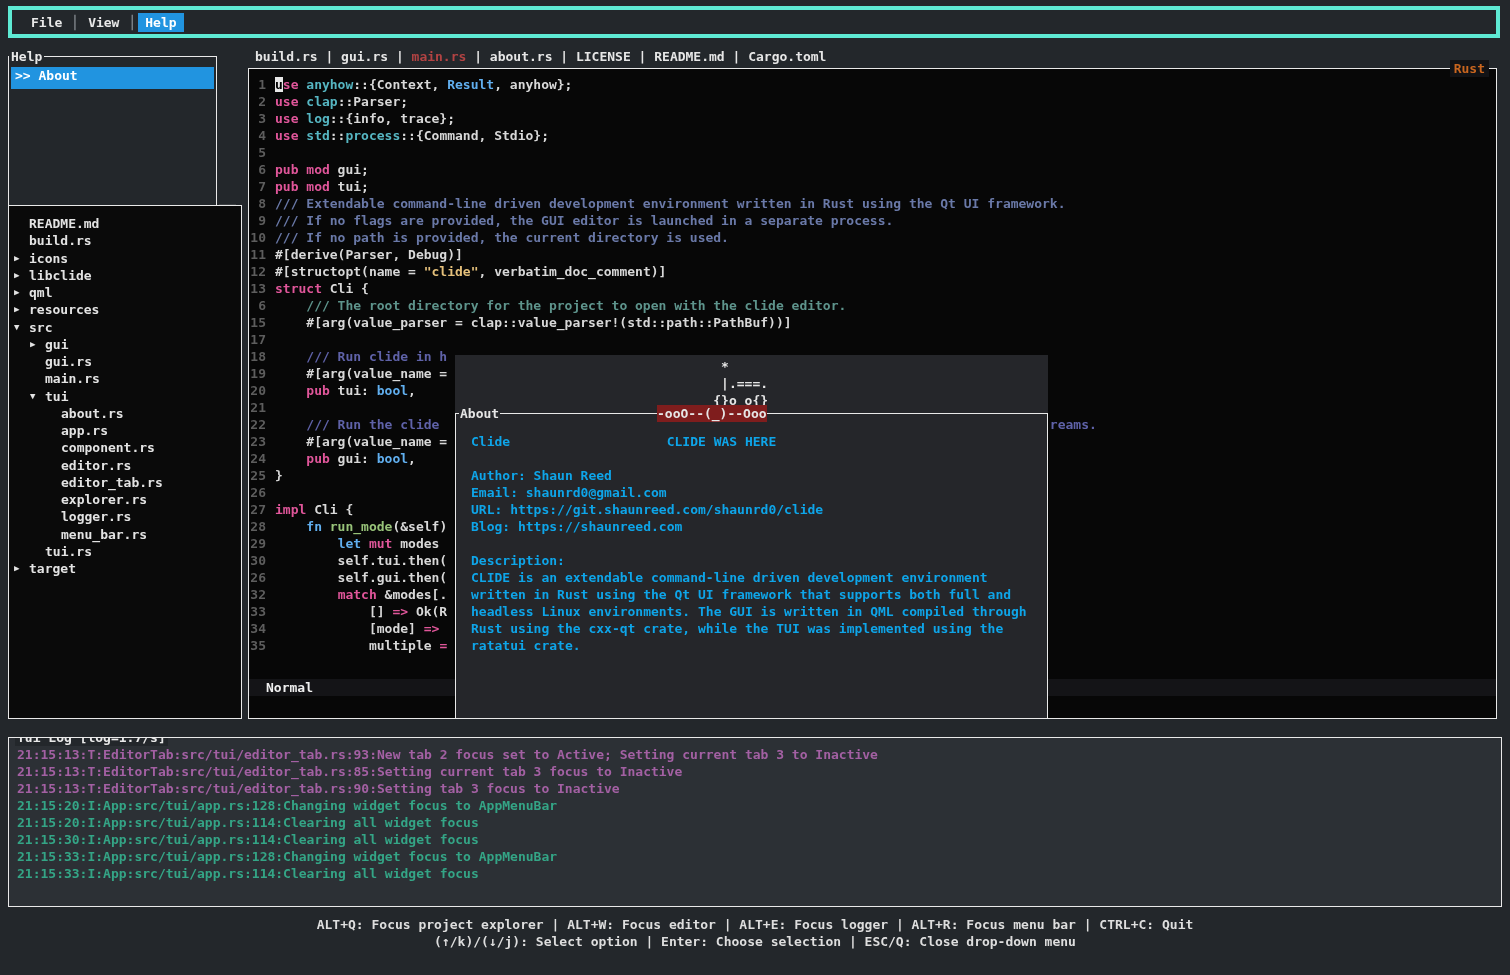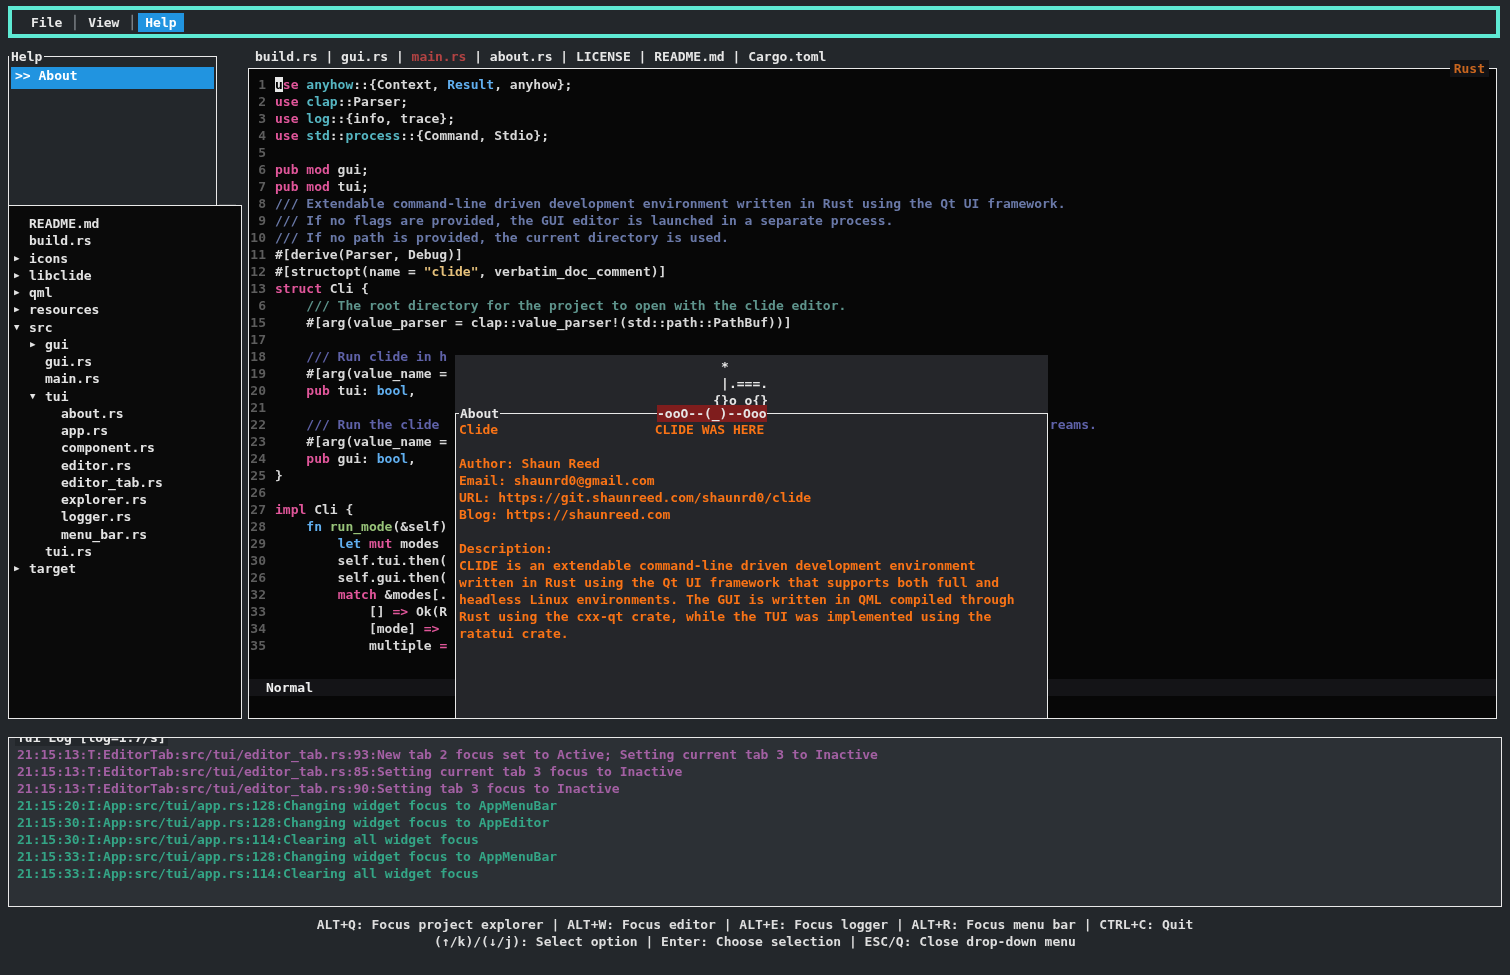--- a/index.html
+++ b/index.html
@@ -47,21 +47,21 @@
   #modeline{position:absolute;left:249px;top:679px;width:1247px;height:17px;box-sizing:border-box;
     background:#141417;color:#efefef;padding-left:17px;z-index:2;}
 
   
   #about-popup{position:absolute;left:455px;top:355px;width:593px;z-index:5;}
   #popup-art{background:#25262a;height:58px;box-sizing:border-box;padding-top:3px;margin:0;
     white-space:pre;color:#e6e6e6;font:inherit;}
   #popup-box{position:relative;height:306px;box-sizing:border-box;border:1px solid #e9e9e9;background:#25262a;}
   #popup-title{position:absolute;left:3px;top:-9px;background:#25262a;padding:0 1px;color:#e6e6e6;}
   #popup-border-art{position:absolute;left:201px;top:-9px;background:#7f1d1d;color:#e6e6e6;}
-  #popup-body{white-space:pre;margin:0;padding:7px 0 0 3px;color:#f97316;font:inherit;}
+  #popup-body{white-space:pre;margin:12px;padding:7px 0 0 3px;color:#0ea5e9;font:inherit;}
 
   
   #log-panel{position:absolute;left:8px;top:737px;width:1494px;height:170px;box-sizing:border-box;
     border:1px solid #e9e9e9;background:#2c3035;padding-top:8px;overflow:hidden;}
   #log-title{position:absolute;left:6px;top:-9px;background:#23272b;padding:0 2px;color:#e9e9e9;}
   .log-line{height:17px;line-height:17px;padding-left:8px;white-space:pre;}
   .log-T{color:var(--logT);} .log-I{color:var(--logI);}
 
   
   #hints{position:absolute;left:0;top:916px;width:1510px;text-align:center;color:#dedede;}
@@ -239,21 +239,21 @@
   </div>
 </div>
 
 <div id="log-panel">
   <span id="log-title">Tui Log [log=1.7/s]</span>
   <div id="log-lines">
       <div class="log-line log-T">21:15:13:T:EditorTab:src/tui/editor_tab.rs:93:New tab 2 focus set to Active; Setting current tab 3 to Inactive</div>
       <div class="log-line log-T">21:15:13:T:EditorTab:src/tui/editor_tab.rs:85:Setting current tab 3 focus to Inactive</div>
       <div class="log-line log-T">21:15:13:T:EditorTab:src/tui/editor_tab.rs:90:Setting tab 3 focus to Inactive</div>
       <div class="log-line log-I">21:15:20:I:App:src/tui/app.rs:128:Changing widget focus to AppMenuBar</div>
-      <div class="log-line log-I">21:15:30:I:App:src/tui/app.rs:128:Changing widget focus to AppEditor</div>
+      <div class="log-line log-I">21:15:20:I:App:src/tui/app.rs:114:Clearing all widget focus</div>
       <div class="log-line log-I">21:15:30:I:App:src/tui/app.rs:114:Clearing all widget focus</div>
       <div class="log-line log-I">21:15:33:I:App:src/tui/app.rs:128:Changing widget focus to AppMenuBar</div>
       <div class="log-line log-I">21:15:33:I:App:src/tui/app.rs:114:Clearing all widget focus</div>
     </div>
 </div>
 
 <div id="hints">
   <div class="hint-line">ALT+Q: Focus project explorer | ALT+W: Focus editor | ALT+E: Focus logger | ALT+R: Focus menu bar | CTRL+C: Quit</div>
   <div class="hint-line">(↑/k)/(↓/j): Select option | Enter: Choose selection | ESC/Q: Close drop-down menu</div>
 </div>

